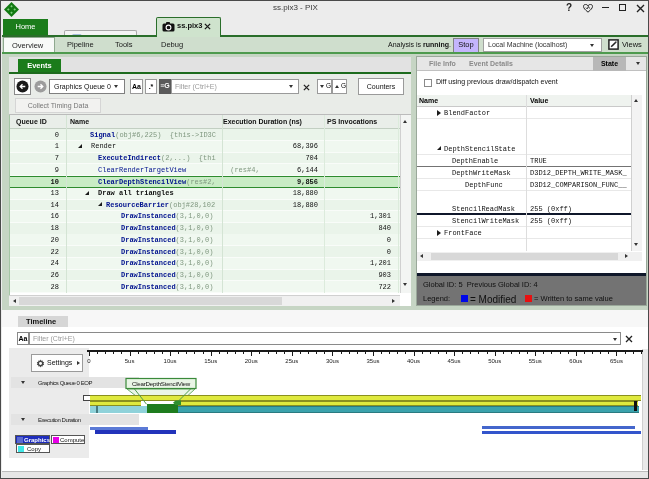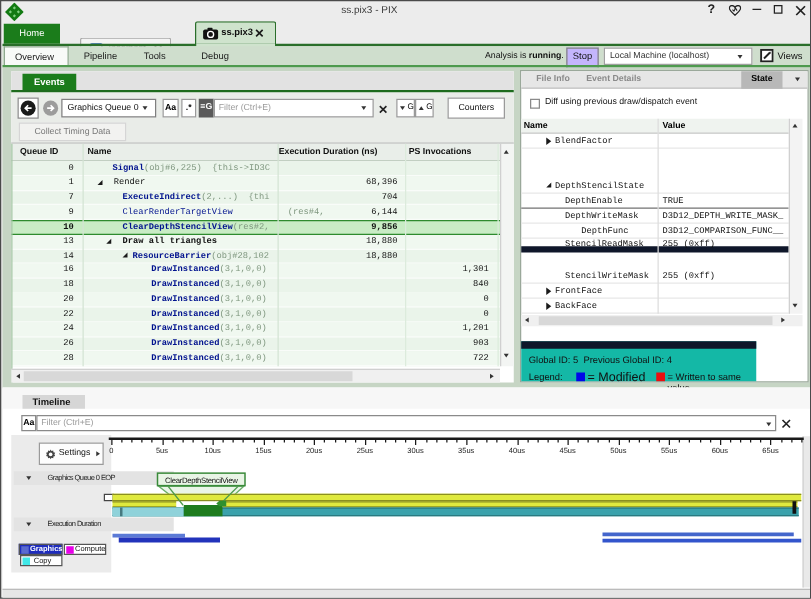--- a/index.html
+++ b/index.html
@@ -261,50 +261,46 @@
           <span class="ab mono" style="left:113px;top:1.8px;font-size:7px;color:#111;">TRUE</span>
         </div>
         <div class="ab" style="left:0;top:72px;width:214px;height:12px;border-bottom:1px solid #e8e8e8;">
           <span class="ab mono" style="left:35px;top:1.8px;font-size:7px;color:#111;">DepthWriteMask</span>
           <span class="ab mono" style="left:113px;top:1.8px;font-size:7px;color:#111;">D3D12_DEPTH_WRITE_MASK_</span>
         </div>
         <div class="ab" style="left:0;top:84px;width:214px;height:12px;border-bottom:1px solid #e8e8e8;">
           <span class="ab mono" style="left:35px;top:1.8px;font-size:7px;color:#111;padding-left:13px;">DepthFunc</span>
           <span class="ab mono" style="left:113px;top:1.8px;font-size:7px;color:#111;">D3D12_COMPARISON_FUNC__</span>
         </div>
-        <div class="ab" style="left:0;top:95px;width:214px;height:12px;border-bottom:5px solid #0f172a;">
+        <div class="ab" style="left:0;top:108px;width:214px;height:12px;border-bottom:2px solid #0f172a;">
           <span class="ab mono" style="left:35px;top:1.8px;font-size:7px;color:#111;">StencilReadMask</span>
           <span class="ab mono" style="left:113px;top:1.8px;font-size:7px;color:#111;">255 (0xff)</span>
         </div>
         <div class="ab" style="left:0;top:120px;width:214px;height:12px;border-bottom:1px solid #e8e8e8;">
           <span class="ab mono" style="left:35px;top:1.8px;font-size:7px;color:#111;">StencilWriteMask</span>
           <span class="ab mono" style="left:113px;top:1.8px;font-size:7px;color:#111;">255 (0xff)</span>
         </div>
         <div class="ab" style="left:0;top:132px;width:214px;height:12px;border-bottom:1px solid #e8e8e8;">
           <span class="ab col" style="left:20px;top:2.8px;"></span>
           <span class="ab mono" style="left:27px;top:1.8px;font-size:7px;color:#111;">FrontFace</span>
-        </div>
-        <div class="ab" style="left:0;top:144px;width:214px;height:12px;border-bottom:1px solid #e8e8e8;">
-          <span class="ab col" style="left:20px;top:2.8px;"></span>
-          <span class="ab mono" style="left:27px;top:1.8px;font-size:7px;color:#111;">BackFace</span>
         </div>
         <div class="ab" style="left:109px;top:0;width:1px;height:156px;background:#ddd;"></div>
       </div>
 
  <div class="ab" style="left:214px;top:38px;width:11px;height:156px;background:#f3f3f3;border-left:1px solid #d0d0d0;">
   <span class="ab tu" style="left:2px;top:4px;"></span>
   <span class="ab td" style="left:2px;top:148px;"></span>
  </div>
 
  <div class="ab" style="left:0;top:195px;width:225px;height:9px;background:#f0f0f0;">
   <span class="ab tlf" style="left:3px;top:1.5px;"></span>
   <div class="ab" style="left:14px;top:1px;width:187px;height:7px;background:#d8d8d8;"></div>
   <span class="ab trt" style="left:208px;top:1.5px;"></span>
  </div>
- <div class="ab" style="left:0;top:216px;width:188px;height:32px;background:#14b8a6;border-top:6px solid #0f172a;">
+ <div class="ab" style="left:0;top:216px;width:229px;height:32px;background:#737373;border-top:3px solid #0f172a;">
   <div class="ab" style="left:6px;top:4px;font-size:7.5px;color:#111;">Global ID: 5&nbsp;&nbsp;Previous Global ID: 4</div>
   <div class="ab" style="left:6px;top:18px;font-size:7.5px;color:#111;">Legend:</div>
   <div class="ab" style="left:44px;top:19px;width:7px;height:7px;background:#0008e8;"></div>
   <div class="ab" style="left:53px;top:18px;font-size:10px;color:#111;">= Modified</div>
   <div class="ab" style="left:108px;top:19px;width:7px;height:7px;background:#e81010;"></div>
   <div class="ab" style="left:117px;top:18px;font-size:7.5px;color:#111;">= Written to same value</div>
  </div>
 </div>
 
 <div class="ab" id="tl" style="left:1px;top:309px;width:647px;height:169px;background:#fff;">

